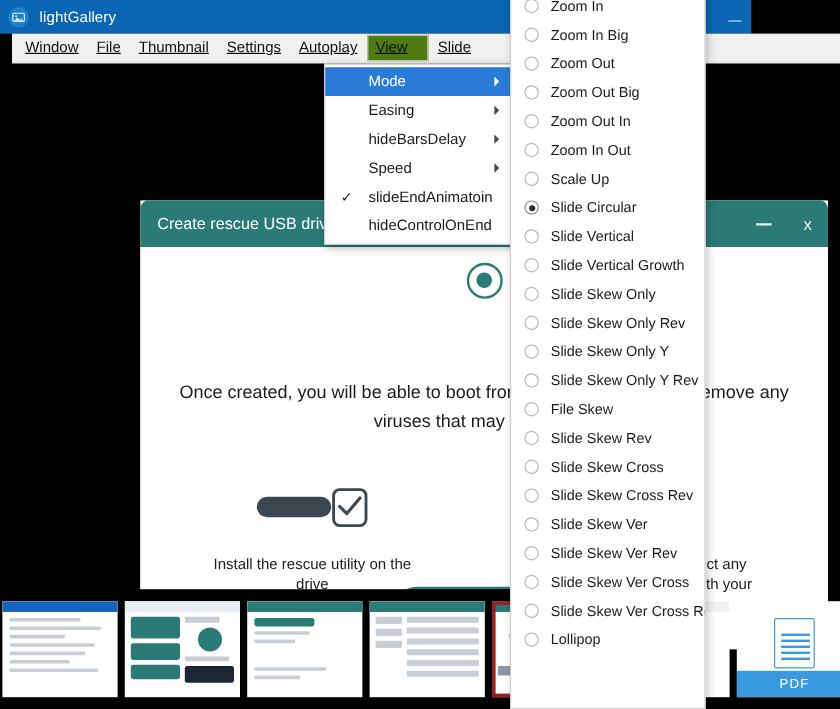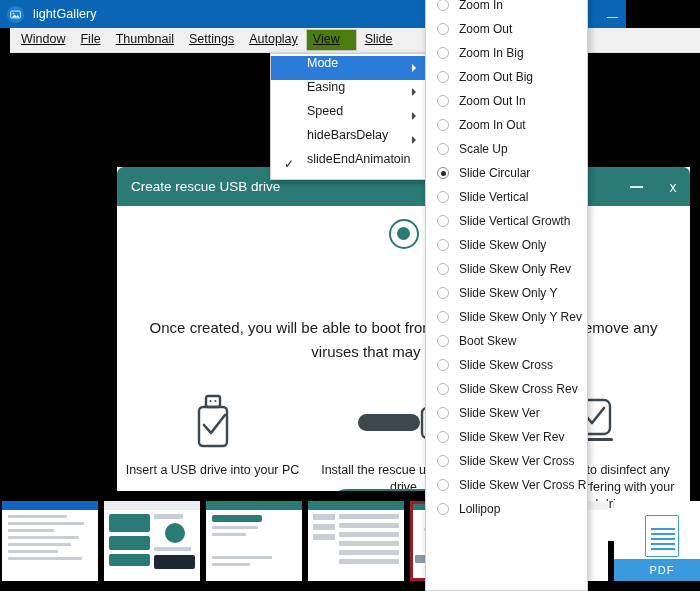--- a/index.html
+++ b/index.html
@@ -176,21 +176,21 @@
     left: 270px; top: 53px;
     width: 156px;
     background: #ffffff;
     border: 1px solid #cfcfcf;
     box-shadow: 2px 3px 7px rgba(0,0,0,.28);
     padding: 2px 0 3px 0;
   }
   .menu-row {
     position: relative;
     height: 24px;
-    display: flex; 
+    display: flex; align-items: center;
     font-size: 12.5px;
     color: #1a1a1a;
     padding-left: 36px; padding-right: 18px;
     white-space: nowrap;
   }
   .menu-row.selected { background: #2a7cd8; color: #ffffff; }
   .menu-check {
     position: absolute; left: 13px; top: 50%;
     transform: translateY(-50%);
     font-size: 12px; color: #222;
@@ -322,33 +322,20 @@
           <span class="dlg-close">x</span>
         </span>
       </div>
       <div class="dialog-body">
         <div class="logo-row">
           <span class="logo-mark"></span>
         </div>
         <div class="dialog-desc">Once created, you will be able to boot from the rescue drive and remove any viruses that may be present</div>
 
         <div class="steps">
-          <div class="step">
-            <span class="step-icon">
-              <svg width="46" height="56" viewBox="0 0 46 56">
-                <rect x="16" y="2" width="14" height="11" rx="2" fill="none" stroke="#3c4750" stroke-width="2.4"></rect>
-                <circle cx="20.5" cy="7" r="1" fill="#3c4750"></circle>
-                <circle cx="25.5" cy="7" r="1" fill="#3c4750"></circle>
-                <rect x="9" y="13" width="28" height="39" rx="4" fill="none" stroke="#3c4750" stroke-width="2.4"></rect>
-                <path d="M14 31 L21 39 L35 21" fill="none" stroke="#3c4750" stroke-width="2.6" stroke-linecap="round" stroke-linejoin="round"></path>
-              </svg>
-            </span>
-            <span class="step-text">Insert a USB drive
-into your PC</span>
-          </div>
           <div class="step">
             <span class="step-icon">
               <svg width="96" height="56" viewBox="0 0 96 56">
                 <rect x="2" y="20" width="62" height="17" rx="8.5" fill="#3c4750"></rect>
                 <rect x="66" y="14" width="27" height="30" rx="5" fill="none" stroke="#3c4750" stroke-width="2.4"></rect>
                 <path d="M71 28 L77 34 L88 21" fill="none" stroke="#3c4750" stroke-width="2.6" stroke-linecap="round" stroke-linejoin="round"></path>
               </svg>
             </span>
             <span class="step-text">Install the rescue utility on the
 drive</span>
@@ -465,45 +452,48 @@
   <div class="menu-popup">
     <div class="menu-row selected">
       <span>Mode</span>
       <span class="menu-arrow"></span>
     </div>
     <div class="menu-row">
       <span>Easing</span>
       <span class="menu-arrow"></span>
     </div>
     <div class="menu-row">
+      <span>hideBarsDelay</span>
+      <span class="menu-arrow"></span>
+    </div>
+    <div class="menu-row">
       <span>Speed</span>
-      <span class="menu-arrow"></span>
-    </div>
-    <div class="menu-row">
-      <span>hideBarsDelay</span>
       <span class="menu-arrow"></span>
     </div>
     <div class="menu-row">
       <span class="menu-check">✓</span>
       <span>slideEndAnimatoin</span>
     </div>
+    <div class="menu-row">
+      <span>hideControlOnEnd</span>
+    </div>
   </div>
 
   <div class="submenu">
     <div class="sub-row">
         <span class="radio"></span>
         <span>Zoom In</span>
       </div>
     <div class="sub-row">
         <span class="radio"></span>
+        <span>Zoom In Big</span>
+      </div>
+    <div class="sub-row">
+        <span class="radio"></span>
         <span>Zoom Out</span>
-      </div>
-    <div class="sub-row">
-        <span class="radio"></span>
-        <span>Zoom In Big</span>
       </div>
     <div class="sub-row">
         <span class="radio"></span>
         <span>Zoom Out Big</span>
       </div>
     <div class="sub-row">
         <span class="radio"></span>
         <span>Zoom Out In</span>
       </div>
     <div class="sub-row">
@@ -537,21 +527,25 @@
     <div class="sub-row">
         <span class="radio"></span>
         <span>Slide Skew Only Y</span>
       </div>
     <div class="sub-row">
         <span class="radio"></span>
         <span>Slide Skew Only Y Rev</span>
       </div>
     <div class="sub-row">
         <span class="radio"></span>
-        <span>Boot Skew</span>
+        <span>File Skew</span>
+      </div>
+    <div class="sub-row">
+        <span class="radio"></span>
+        <span>Slide Skew Rev</span>
       </div>
     <div class="sub-row">
         <span class="radio"></span>
         <span>Slide Skew Cross</span>
       </div>
     <div class="sub-row">
         <span class="radio"></span>
         <span>Slide Skew Cross Rev</span>
       </div>
     <div class="sub-row">

